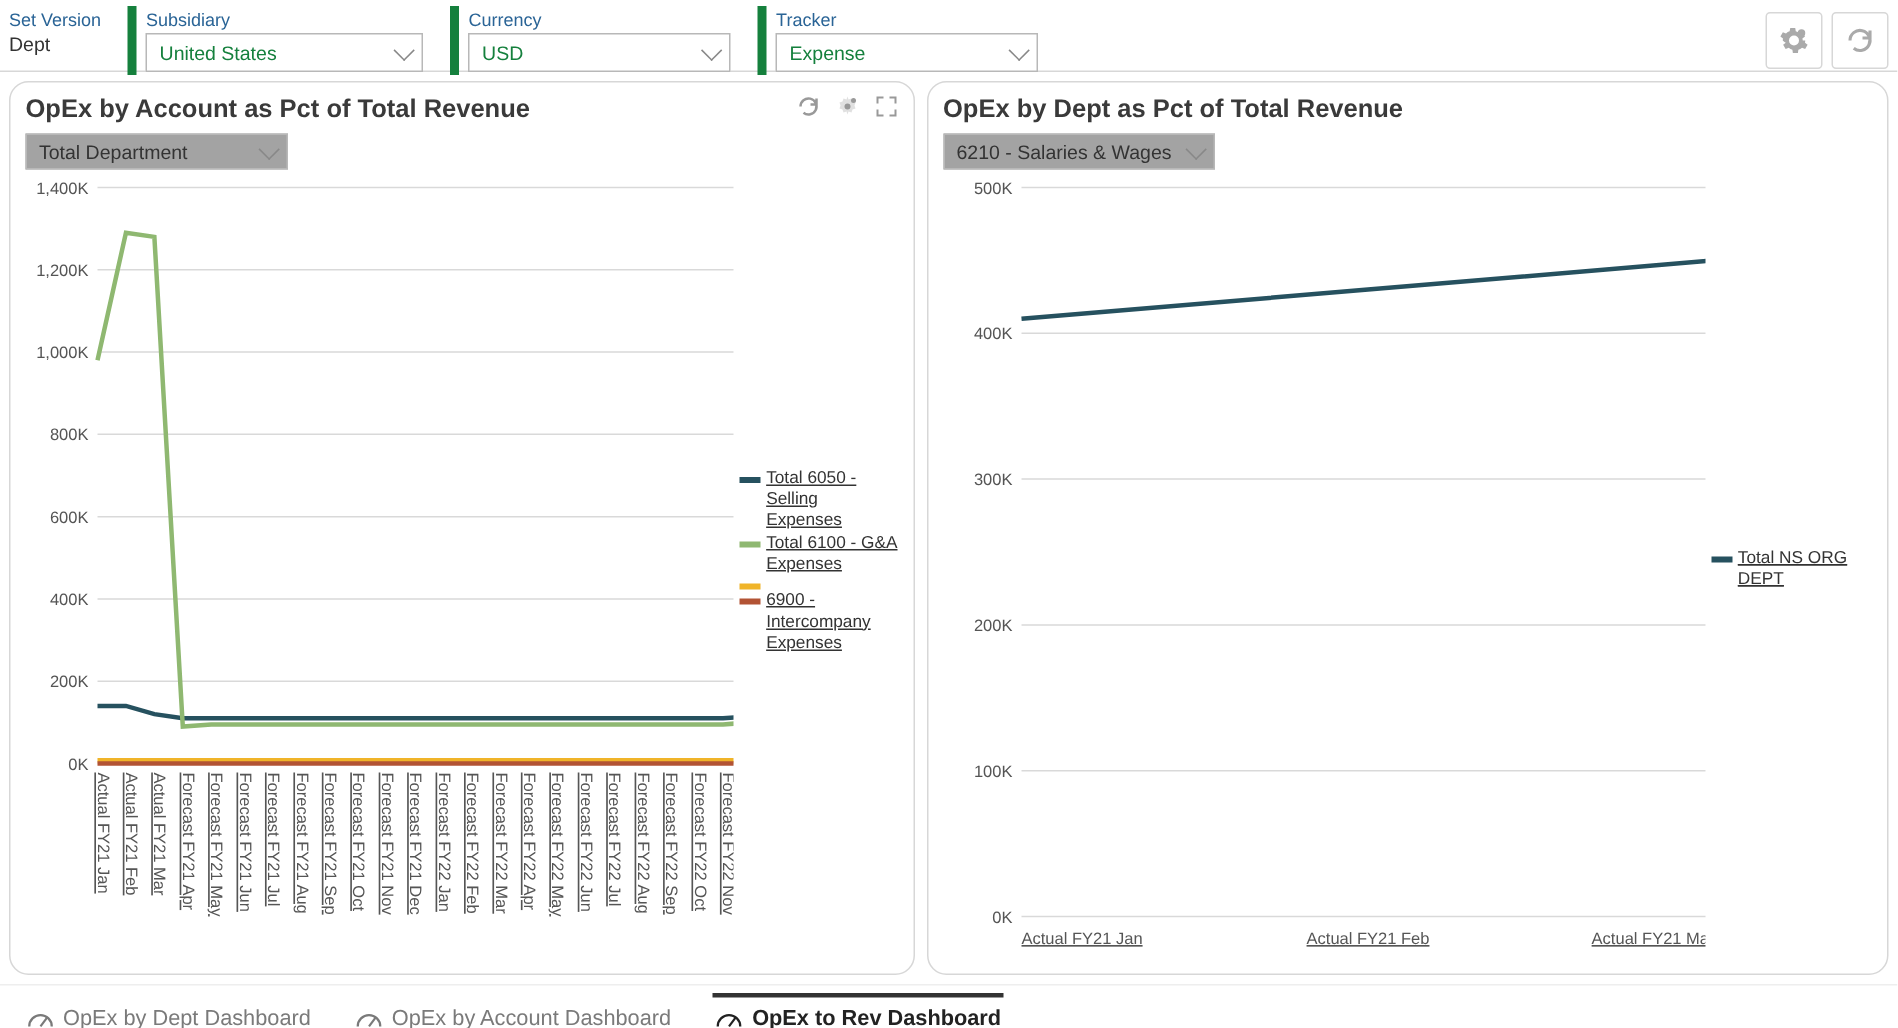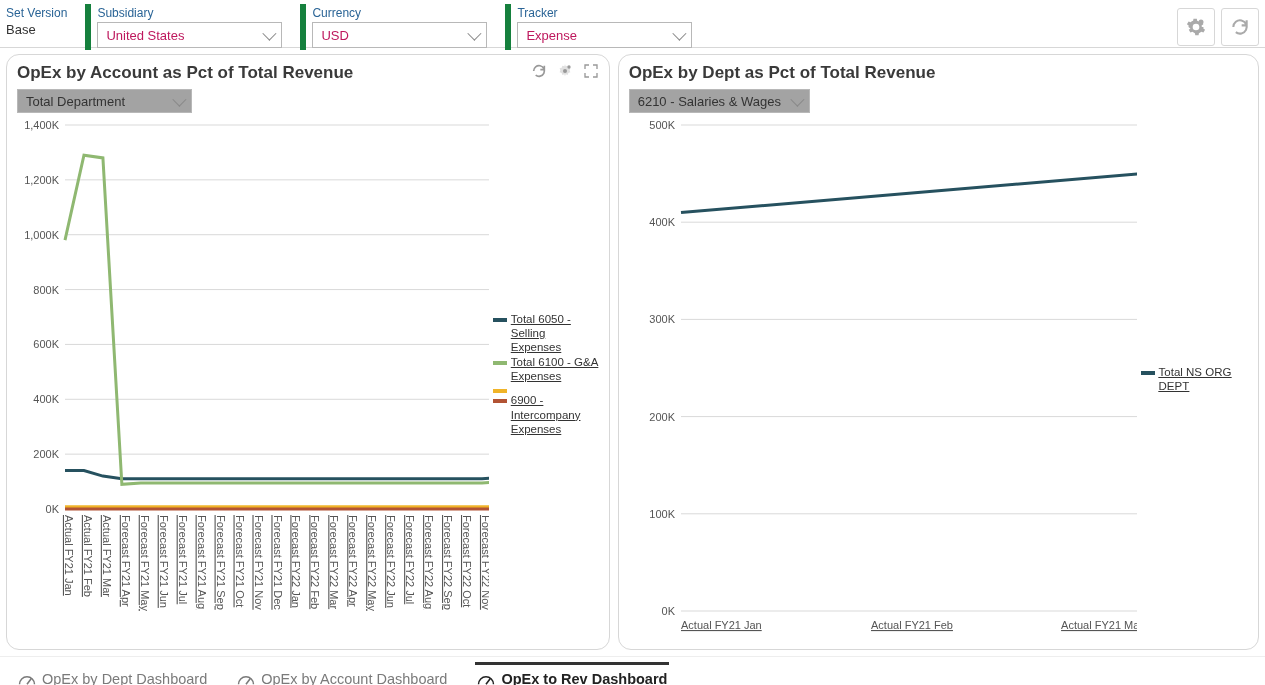--- a/index.html
+++ b/index.html
@@ -40,21 +40,21 @@
   }
   .select-box {
     display: inline-flex;
     align-items: center;
     justify-content: space-between;
     border: 1px solid #b8b8b8;
     background: #fff;
     height: 26px;
     padding: 0 8px;
     font-size: 13px;
-    color: #be185d;
+    color: #15803d;
     cursor: pointer;
     min-width: 185px;
   }
   .select-box.sm { min-width: 175px; }
   .chev {
     width: 10px; height: 10px;
     border-right: 1.5px solid #888;
     border-bottom: 1.5px solid #888;
     transform: rotate(45deg) translateY(-2px);
     margin-left: 10px;
@@ -148,21 +148,21 @@
     margin-top: -3px;
   }
   .tab-icon { width: 18px; height: 14px; }
 </style>
 </head>
 <body>
 
 <div class="topbar">
   <div class="tb-field noborder">
     <div class="tb-label">Set Version</div>
-    <div class="tb-value">Base</div>
+    <div class="tb-value">Dept</div>
   </div>
   <div class="tb-field">
     <div class="tb-label">Subsidiary</div>
     <div class="tb-select">
       <div class="select-box">
         <span>United States</span>
         <span class="chev"></span>
       </div>
     </div>
   </div>

